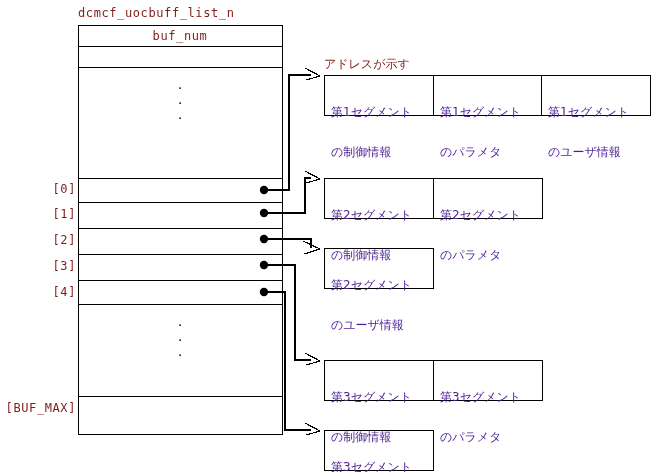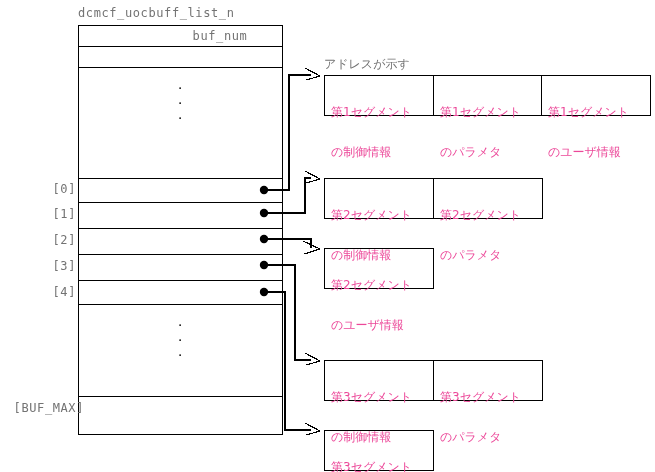--- a/index.html
+++ b/index.html
@@ -18,47 +18,47 @@
   svg.layer {
     position: absolute;
     left: 0;
     top: 0;
     width: 655px;
     height: 472px;
   }
   .txt {
     position: absolute;
     white-space: pre;
-    color: #737373;
+    color: #7f1d1d;
     line-height: 1.0;
   }
   .mono {
     font-family: "DejaVu Sans Mono", monospace;
     font-size: 12px;
     letter-spacing: 0.6px;
   }
   .jp {
     font-family: "DejaVu Sans", sans-serif;
     font-size: 12px;
   }
   .jp-line { display: block; line-height: 16px; }
-  .ctr { text-align: center; padding-left: 40px; }
+  .ctr { text-align: center; }
   .right { text-align: right; }
   .dots-col {
     position: absolute;
     width: 20px;
     text-align: center;
     font-family: "DejaVu Sans Mono", monospace;
     font-size: 11px;
     line-height: 15px;
     color: #000000;
   }
   .box-label {
     position: absolute;
-    color: #ec4899;
+    color: #4c1d95;
   }
 </style>
 </head>
 <body>
 
 <div id="diagram-root">
 
   <svg class="layer" viewBox="0 0 655 472" xmlns="http://www.w3.org/2000/svg">
 
     <defs>
@@ -161,21 +161,21 @@
     <div>・</div>
     <div>・</div>
     <div>・</div>
   </div>
 
   <div class="txt mono right" style="left:10px; top:183px; width:66px;">[0]</div>
   <div class="txt mono right" style="left:10px; top:208px; width:66px;">[1]</div>
   <div class="txt mono right" style="left:10px; top:234px; width:66px;">[2]</div>
   <div class="txt mono right" style="left:10px; top:260px; width:66px;">[3]</div>
   <div class="txt mono right" style="left:10px; top:286px; width:66px;">[4]</div>
-  <div class="txt mono right" style="left:8px; top:402px; width:76px;">[BUF_MAX]</div>
+  <div class="txt mono right" style="left:0px; top:402px; width:76px;">[BUF_MAX]</div>
 
   <div class="txt jp" style="left:324px; top:32px;">
     <span class="jp-line">アドレスが示す</span>
   </div>
 
   <div class="txt jp box-label" style="left:331px; top:80px;">
     <span class="jp-line">第1セグメント</span>
     <span class="jp-line">の制御情報</span>
   </div>
   <div class="txt jp box-label" style="left:440px; top:80px;">

